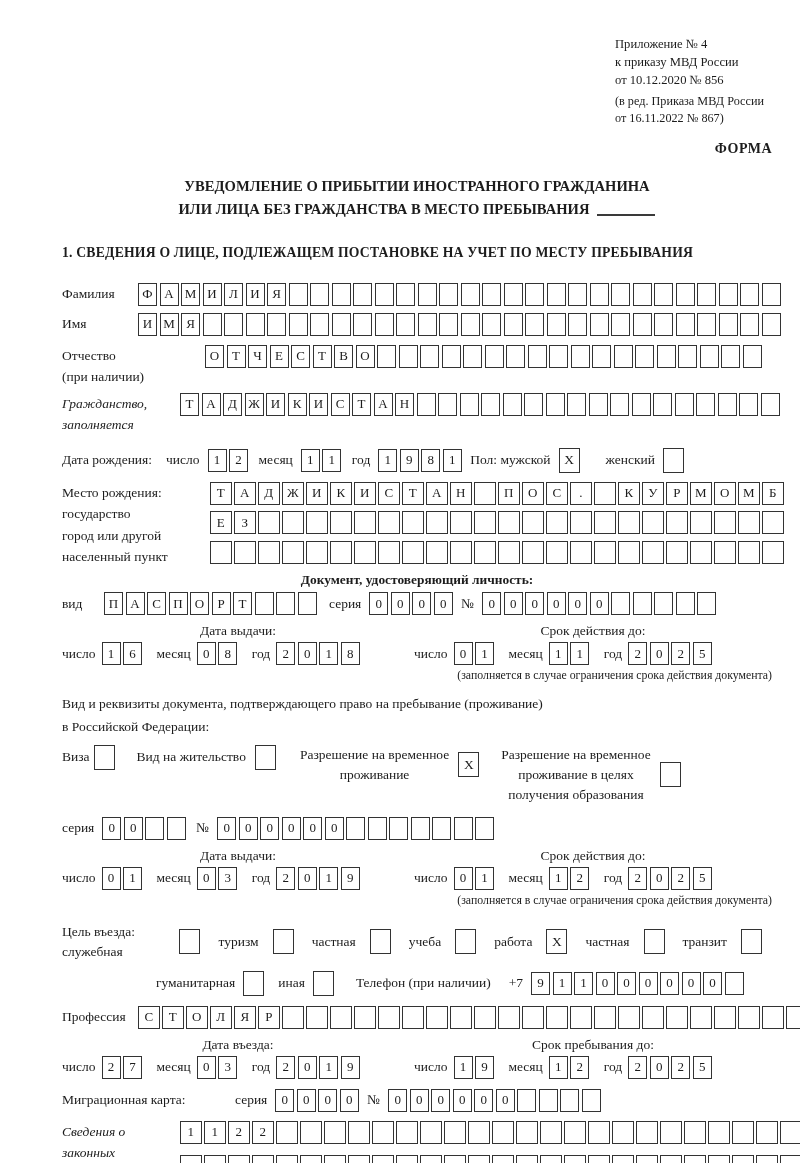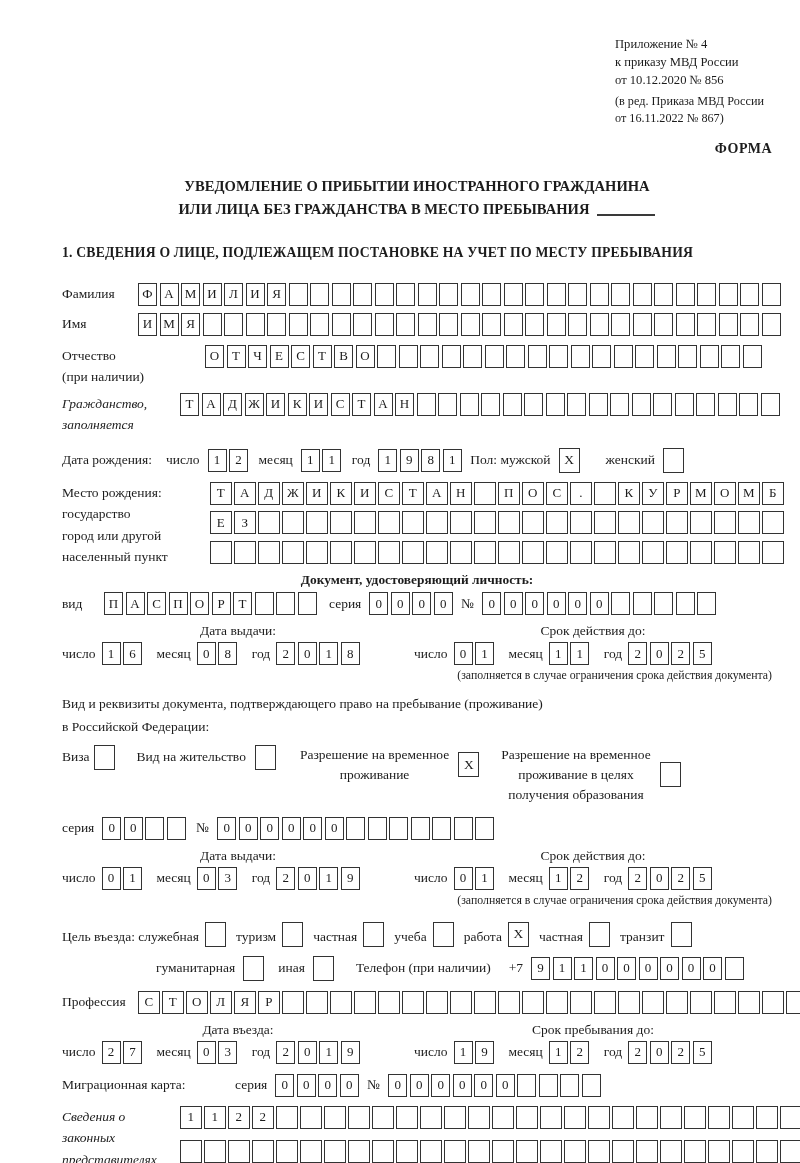--- a/index.html
+++ b/index.html
@@ -52,21 +52,21 @@
   .date-line .gap{margin-left:12px;}
   .note{font-size:11.8px;text-align:right;margin-top:3px;}
 
   .intro{margin-top:10px;line-height:1.7;}
   .opts{display:flex;align-items:flex-start;margin-top:6px;}
   .opt{display:flex;align-items:center;}
   .opt-label{line-height:20px;}
   .opt-label.ctr{text-align:center;}
   .opt .checkbox{margin-left:9px;}
 
-  .purpose-row{display:flex;align-items:flex-end;margin-top:14px;}
+  .purpose-row{display:flex;align-items:center;margin-top:14px;gap:8px;}
   .purpose-row .opt-label{margin-right:6px;}
   .purpose-row .checkbox{margin-right:10px;}
   .phone-row{display:flex;align-items:center;margin-top:9px;margin-left:94px;}
 </style>
 </head>
 <body>
 
 <div class="page">
 
   <div class="top-note">

